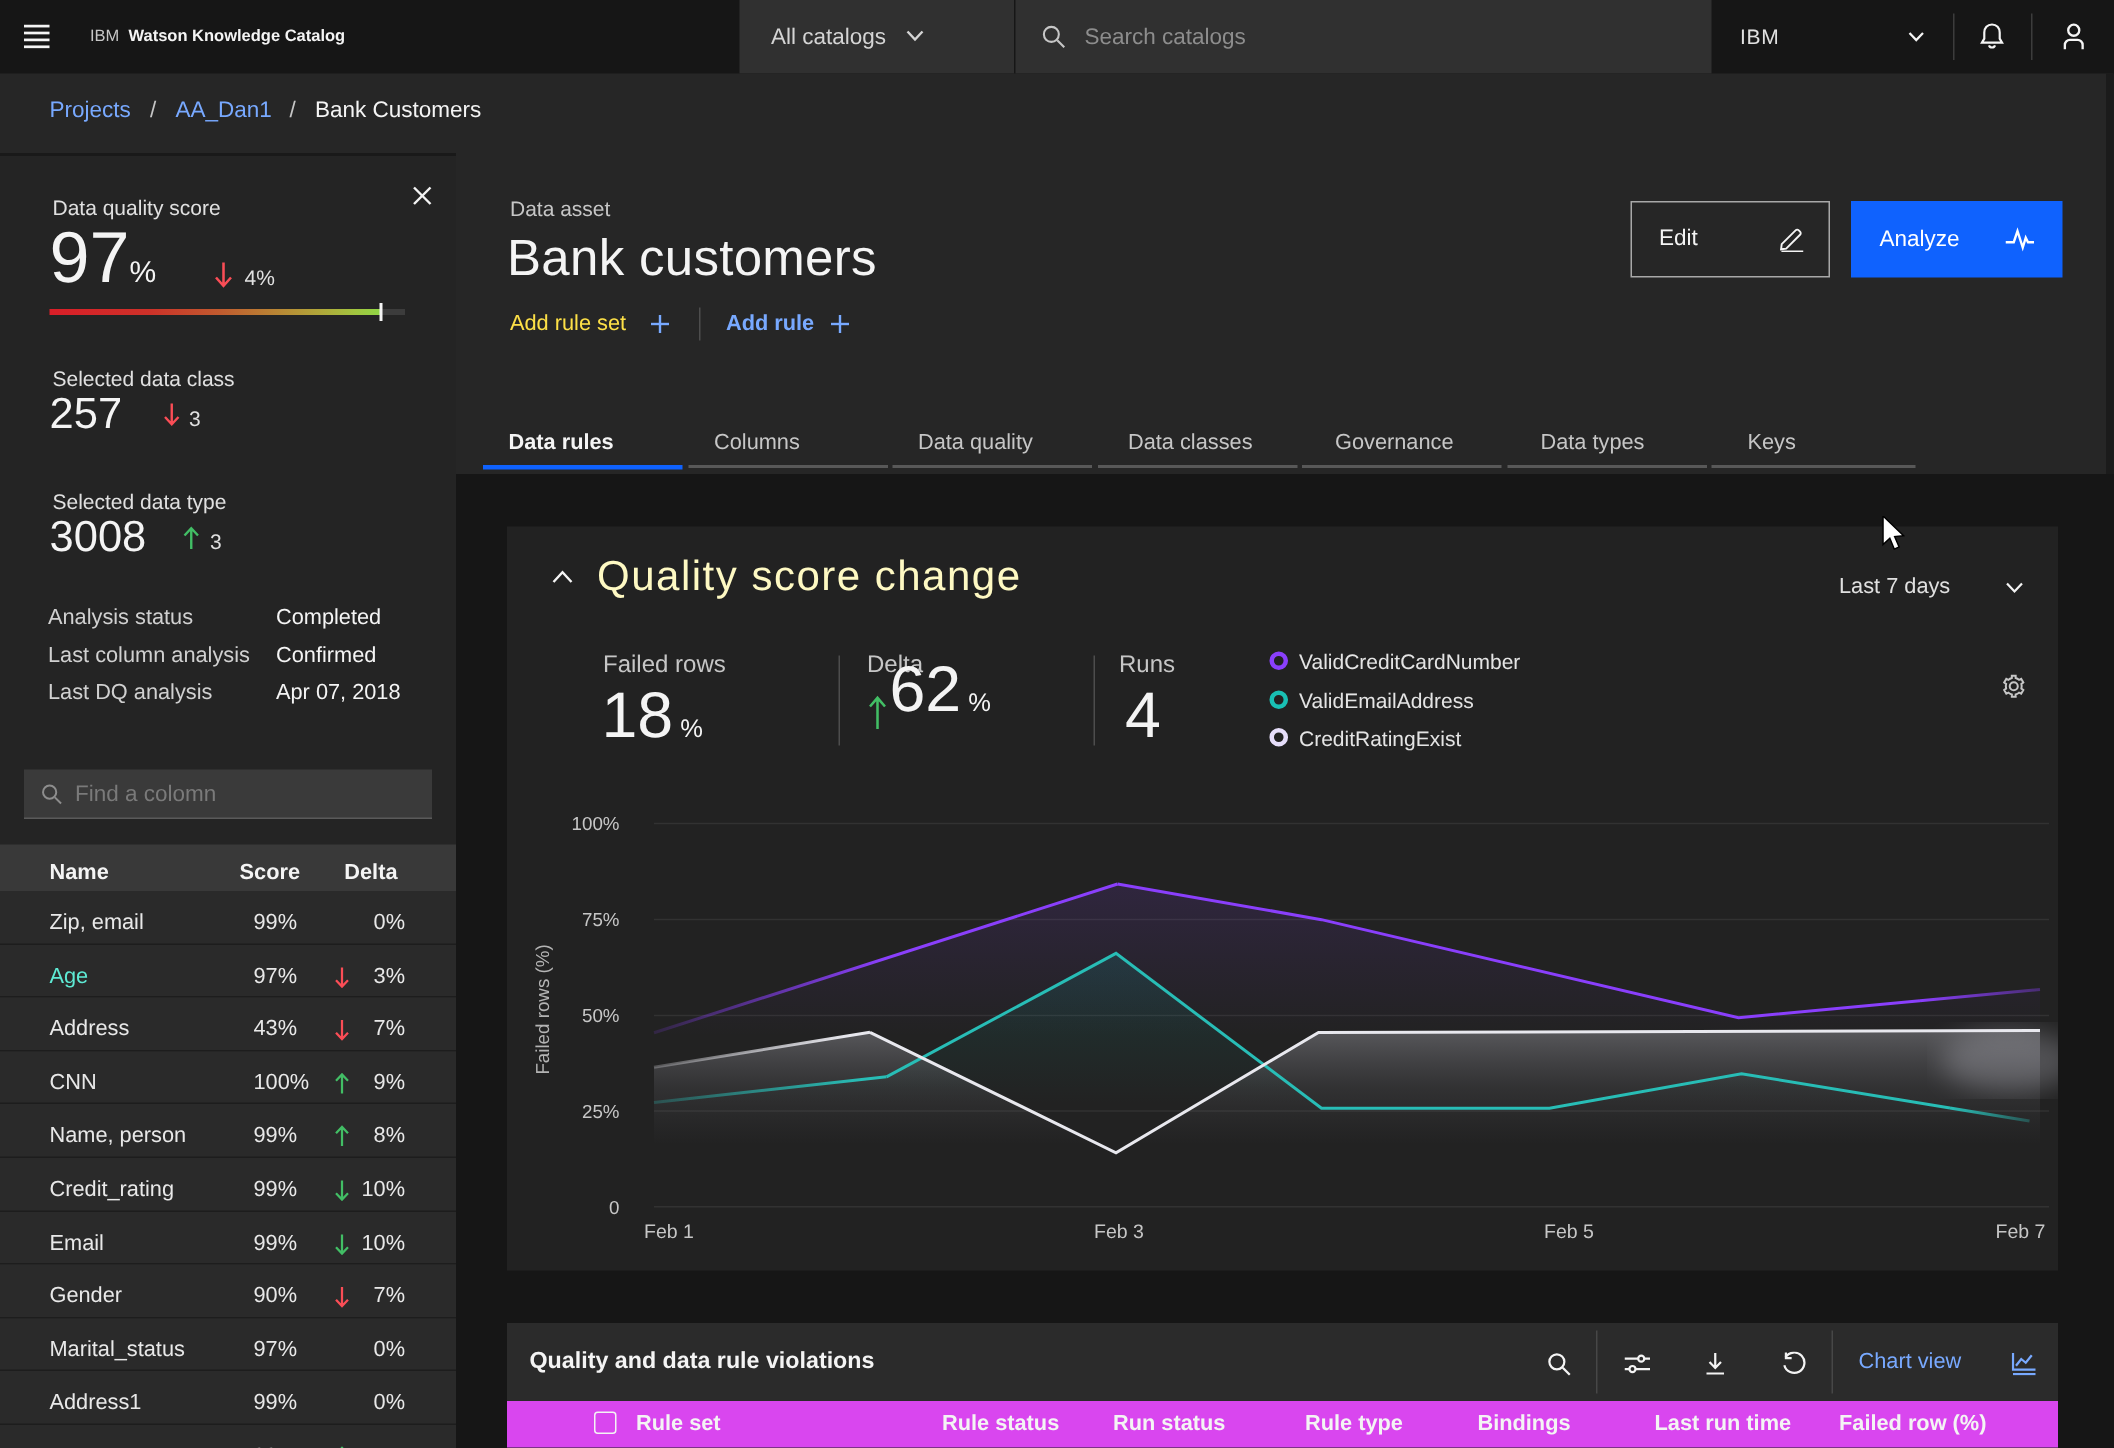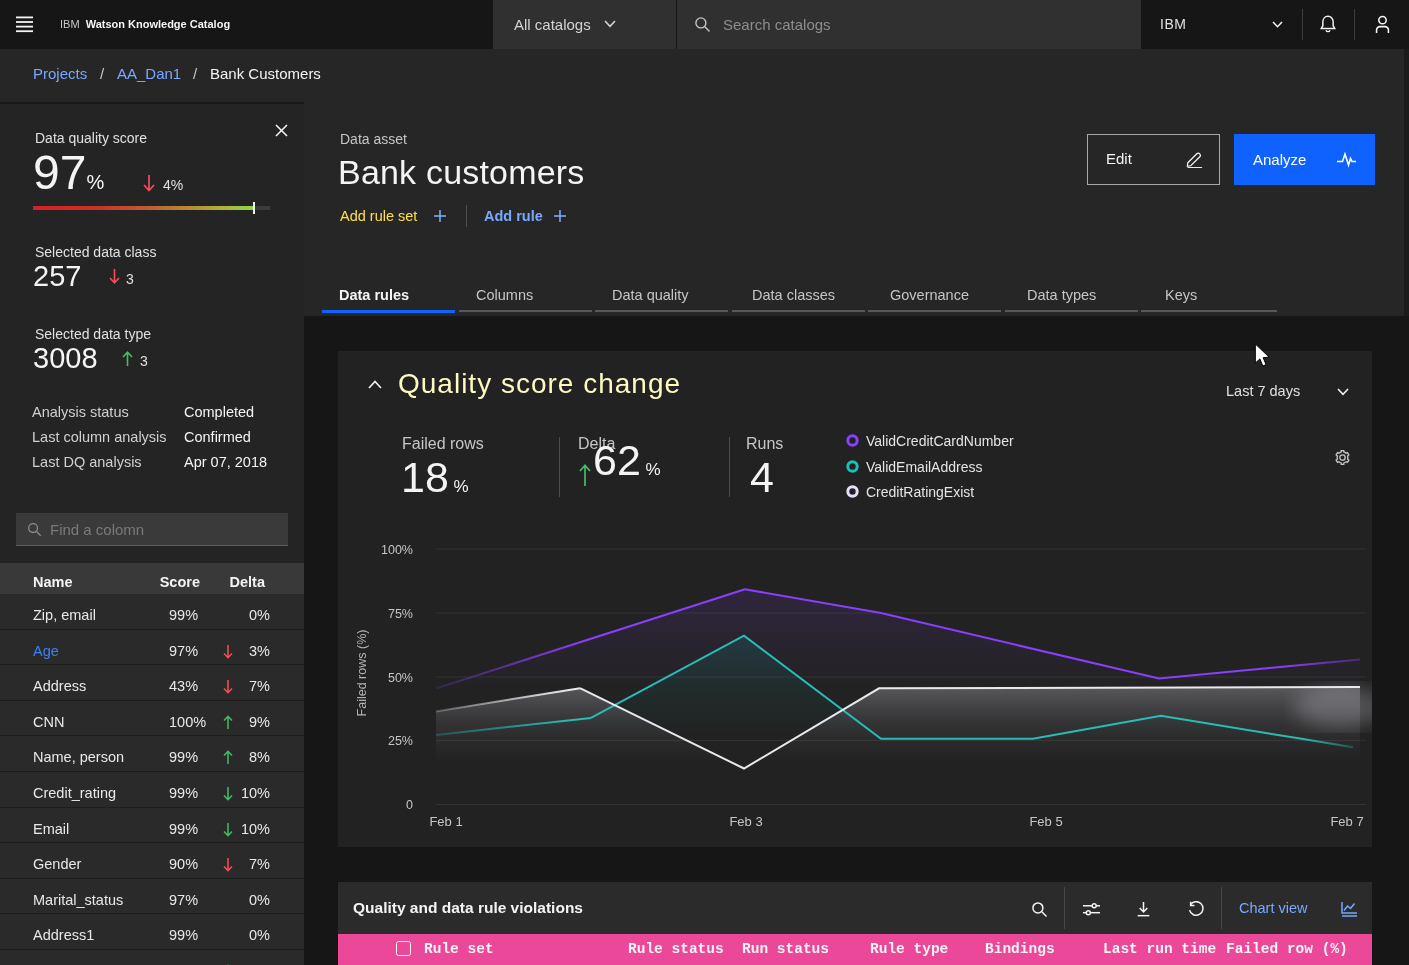--- a/index.html
+++ b/index.html
@@ -166,21 +166,21 @@
       <span class="abs" style="left:33px;top:11px;">Name</span>
       <span class="abs" style="left:0;top:11px;width:200px;text-align:right;">Score</span>
       <span class="abs" style="left:0;top:11px;width:265px;text-align:right;">Delta</span>
     </div>
     <div class="abs" style="left:0px;top:31.0px;width:304px;height:35.6px;background:#2a2a2a;border-bottom:1px solid #1d1d1d;">
           <span class="abs" style="left:33px;top:13px;color:#e8e8e8;">Zip, email</span>
           <span class="abs" style="left:169px;top:13px;color:#e8e8e8;">99%</span>
           <span class="abs" style="left:0;top:13px;width:270px;text-align:right;color:#e8e8e8;">0%</span>
         </div>
     <div class="abs" style="left:0px;top:66.6px;width:304px;height:35.6px;background:#2a2a2a;border-bottom:1px solid #1d1d1d;">
-          <span class="abs" style="left:33px;top:13px;color:#3b82f6;">Age</span>
+          <span class="abs" style="left:33px;top:13px;color:#5eead4;">Age</span>
           <span class="abs" style="left:169px;top:13px;color:#e8e8e8;">97%</span>
           <svg class="abs" style="left:222px;top:14px" width="12" height="15" viewBox="0 0 12 15">
             <path d="M6 1 L6 13 M2 9.5 L6 13.7 L10 9.5" fill="none" stroke="#fa4d56" stroke-width="1.5"></path>
           </svg>
           <span class="abs" style="left:0;top:13px;width:270px;text-align:right;color:#e8e8e8;">3%</span>
         </div>
     <div class="abs" style="left:0px;top:102.2px;width:304px;height:35.6px;background:#2a2a2a;border-bottom:1px solid #1d1d1d;">
           <span class="abs" style="left:33px;top:13px;color:#e8e8e8;">Address</span>
           <span class="abs" style="left:169px;top:13px;color:#e8e8e8;">43%</span>
           <svg class="abs" style="left:222px;top:14px" width="12" height="15" viewBox="0 0 12 15">
@@ -391,21 +391,21 @@
     <path d="M3.4 0.6 L3.4 4.2 L7 4.2" fill="none" stroke="#f4f4f4" stroke-width="1.4"></path>
   </svg>
   <div class="abs" style="left:883px;top:5px;width:1px;height:42px;background:#474747;"></div>
   <div class="abs" style="left:901px;top:0;height:52px;line-height:52px;font-size:14.5px;color:#78a9ff;">Chart view</div>
   <svg class="abs" style="left:1003px;top:19px" width="17" height="16" viewBox="0 0 17 16">
     <path d="M1 1 L1 12 L16 12" fill="none" stroke="#78a9ff" stroke-width="1.5"></path>
     <path d="M3 9.5 L6.5 5 L9.5 7.5 L13.5 2.5" fill="none" stroke="#78a9ff" stroke-width="1.5"></path>
     <line x1="1" y1="15" x2="16" y2="15" stroke="#78a9ff" stroke-width="1.5"></line>
   </svg>
 
-  <div class="abs" style="left:0;top:52px;width:1034px;height:31px;background:#ec4899;font-size:14.5px;font-weight:bold;color:#f4f4f4;font-family:Liberation Mono, monospace;">
+  <div class="abs" style="left:0;top:52px;width:1034px;height:31px;background:#d946ef;font-size:14.5px;font-weight:bold;color:#f4f4f4;">
     <div class="abs" style="left:58px;top:7px;width:15px;height:15px;border:1.7px solid #f4f4f4;border-radius:2.5px;"></div>
     <span class="abs" style="left:86px;top:7px;">Rule set</span>
     <span class="abs" style="left:290px;top:7px;">Rule status</span>
     <span class="abs" style="left:404px;top:7px;">Run status</span>
     <span class="abs" style="left:532px;top:7px;">Rule type</span>
     <span class="abs" style="left:647px;top:7px;">Bindings</span>
     <span class="abs" style="left:765px;top:7px;">Last run time</span>
     <span class="abs" style="left:888px;top:7px;">Failed row (%)</span>
   </div>
 </div>

